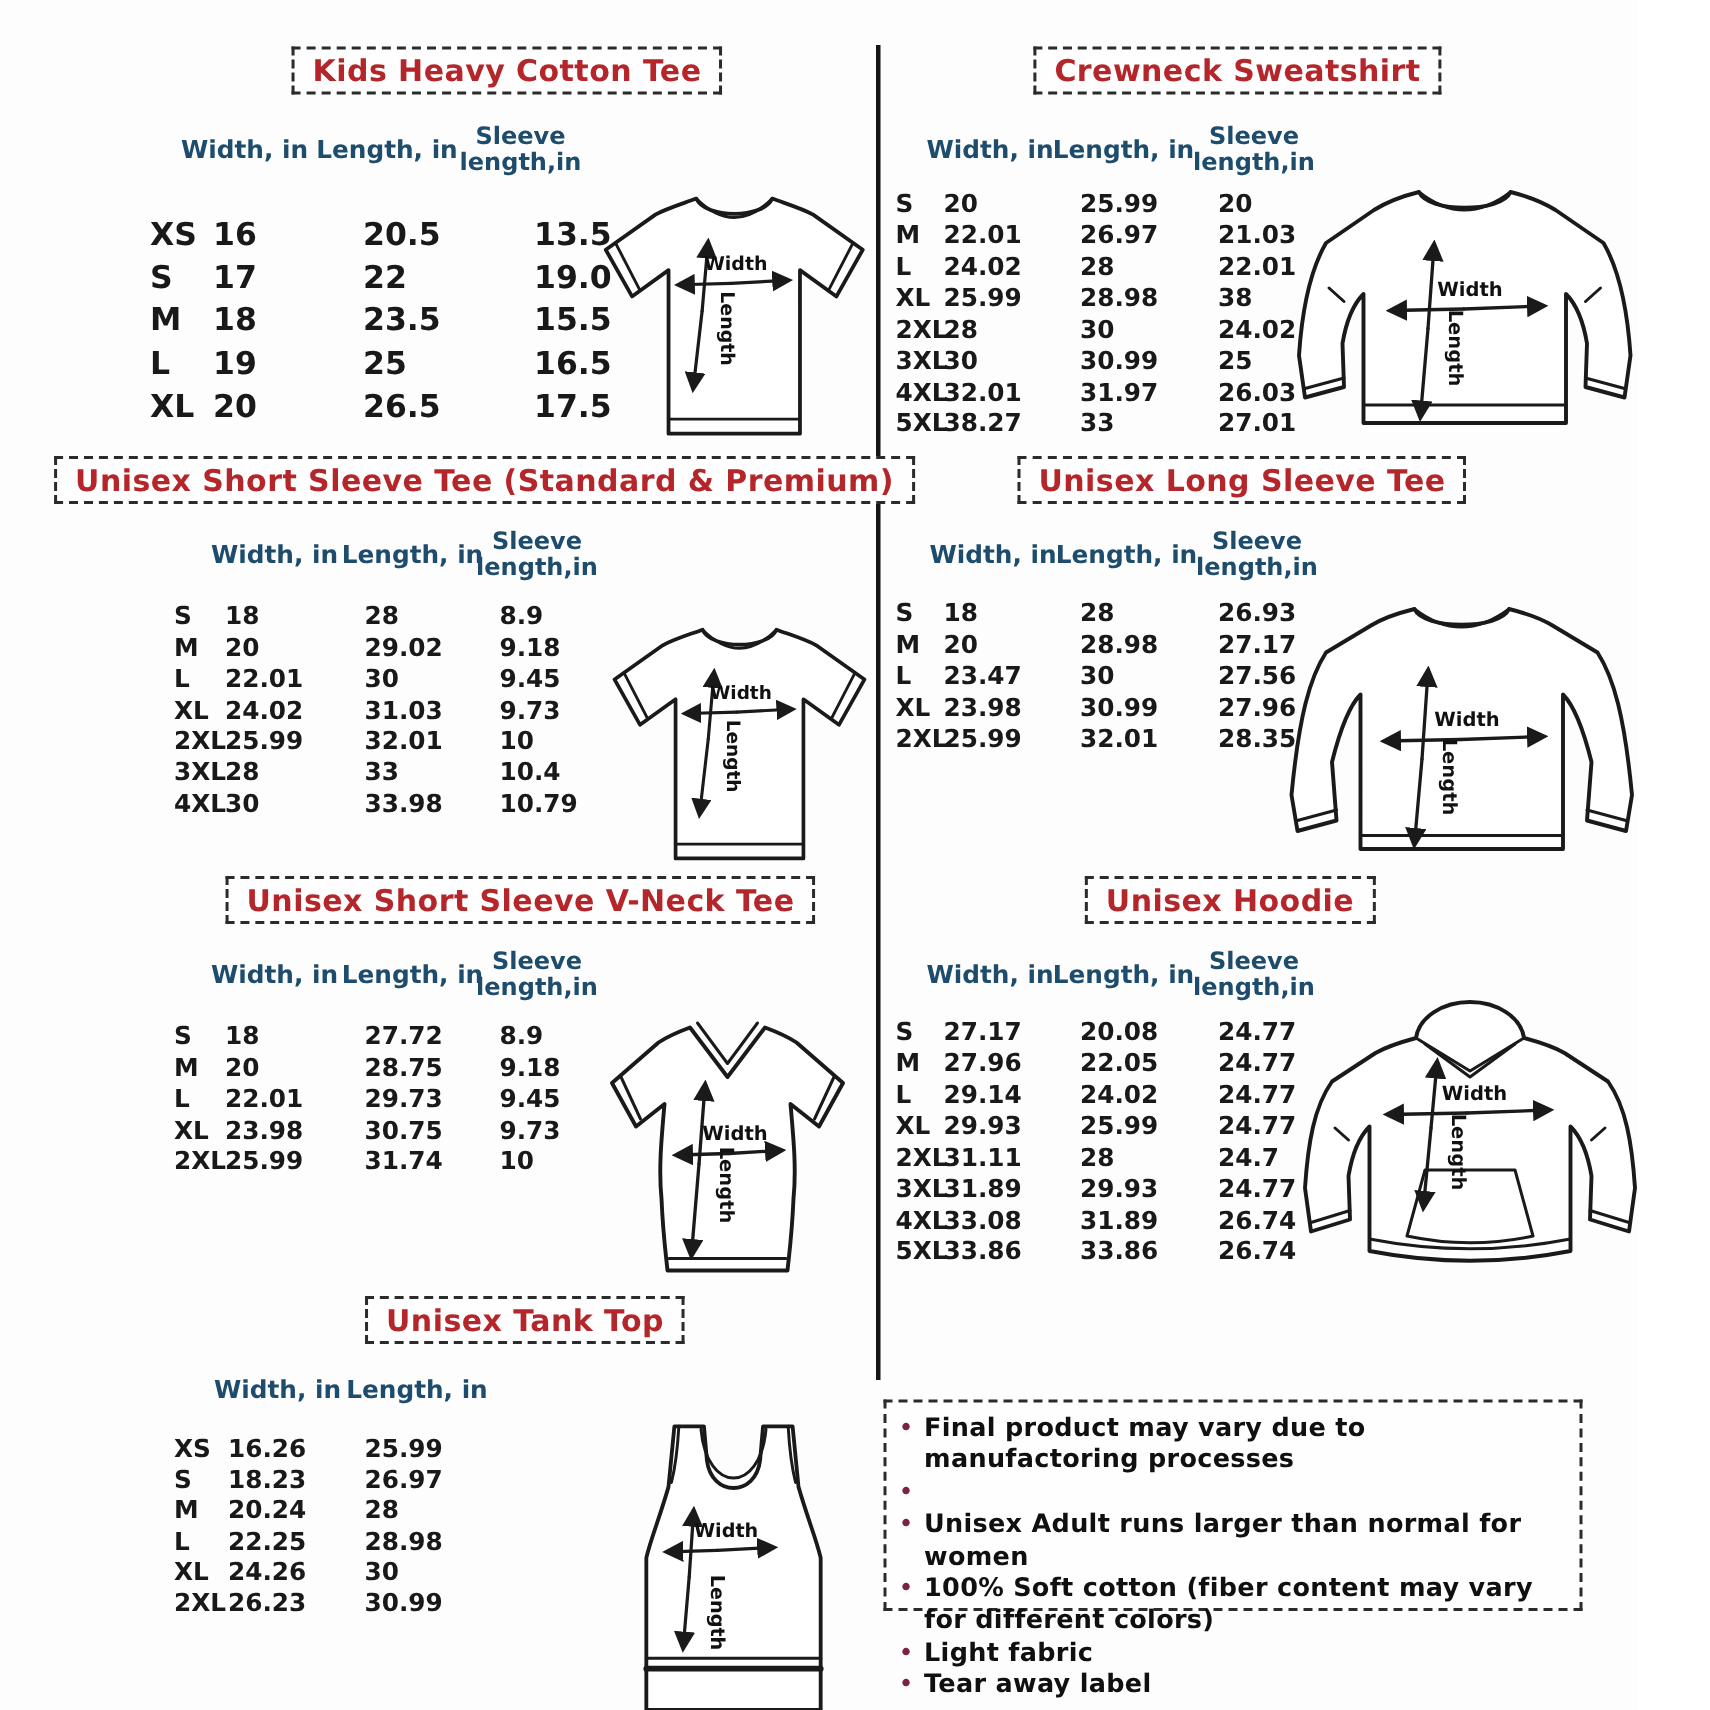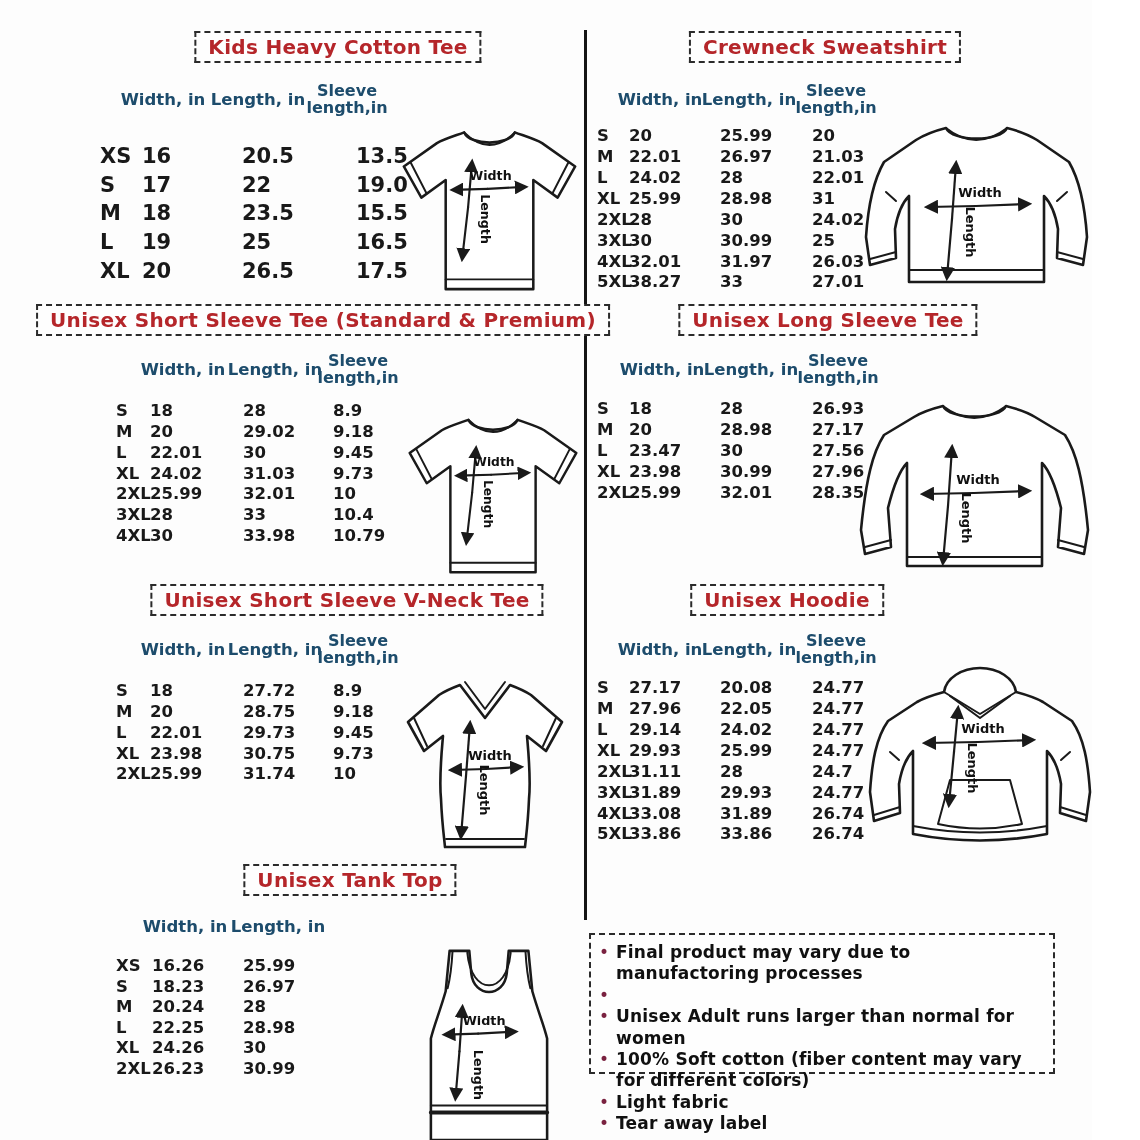--- a/index.html
+++ b/index.html
@@ -133,21 +133,21 @@
         <div class="trow">
           <span class="cell">L</span>
           <span class="cell">24.02</span>
           <span class="cell">28</span>
           <span class="cell">22.01</span>
         </div>
         <div class="trow">
           <span class="cell">XL</span>
           <span class="cell">25.99</span>
           <span class="cell">28.98</span>
-          <span class="cell">31</span>
+          <span class="cell">38</span>
         </div>
         <div class="trow">
           <span class="cell">2XL</span>
           <span class="cell">28</span>
           <span class="cell">30</span>
           <span class="cell">24.02</span>
         </div>
         <div class="trow">
           <span class="cell">3XL</span>
           <span class="cell">30</span>
@@ -362,21 +362,21 @@
       <g>
         <line class="arr" x1="68" y1="110" x2="72" y2="58" marker-end="url(#ah)"></line>
         <line class="arr" x1="68" y1="110" x2="63" y2="170" marker-end="url(#ah)"></line>
       </g>
       <text x="92" y="94" text-anchor="middle">Width</text>
       <text transform="translate(82,124) rotate(90)" text-anchor="middle">Length</text>
     </svg>
   </div>
 
   <div>
-    <div class="title" style="left:787px;top:584px;">Unisex Hoodie</div>
+    <div class="title" style="left:820px;top:584px;">Unisex Hoodie</div>
     <div class="hdr" style="left:660px;top:641px;">Width, in</div>
     <div class="hdr" style="left:749px;top:641px;">Length, in</div>
     <div class="hdr two" style="left:836px;top:632px;">Sleeve length,in</div>
     <div class="rows cols-r" style="left:597px;top:678px;">
         <div class="trow">
           <span class="cell">S</span>
           <span class="cell">27.17</span>
           <span class="cell">20.08</span>
           <span class="cell">24.77</span>
         </div>

